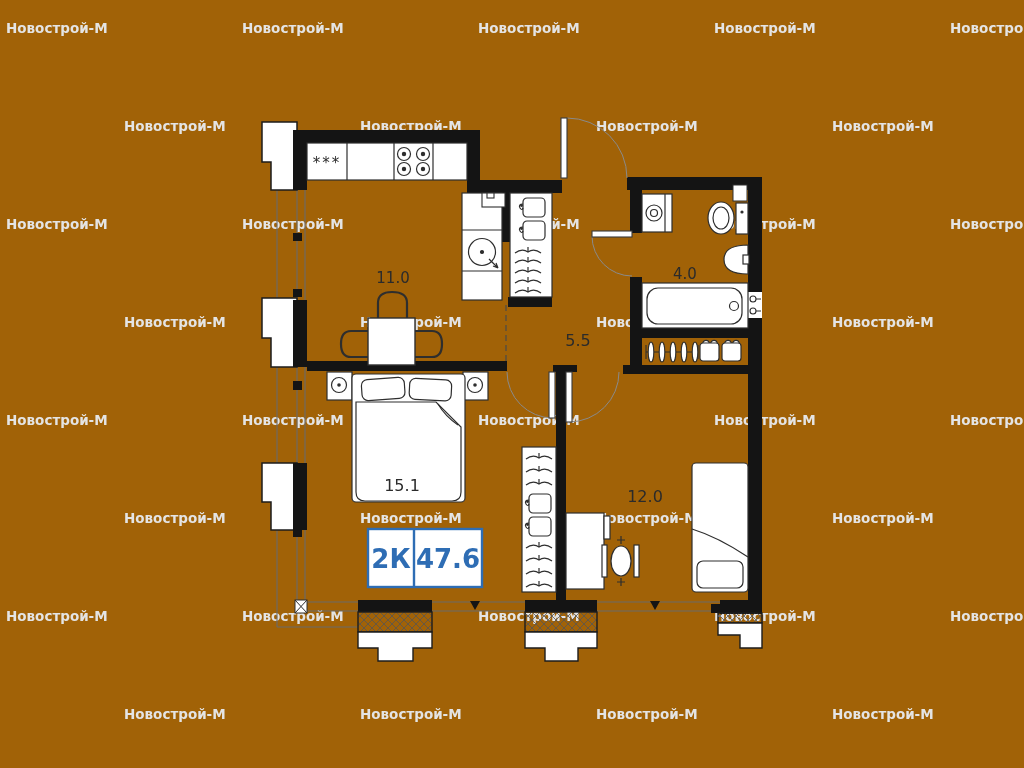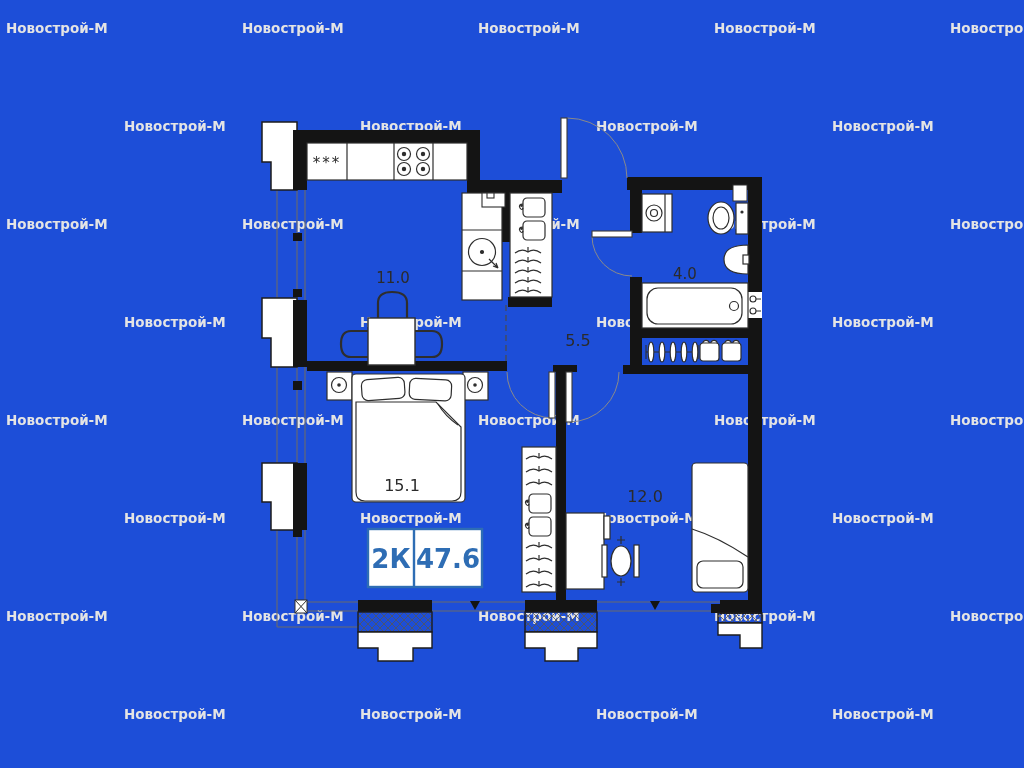--- a/index.html
+++ b/index.html
@@ -1,16 +1,16 @@
 <!DOCTYPE html>
 <html><head>
 <meta charset="utf-8">
 <style>
   html,body{margin:0;padding:0;background:#ffffff;}
-  .stage{position:relative;width:1024px;height:768px;background:#1d4ed8;overflow:hidden;
+  .stage{position:relative;width:1024px;height:768px;background:#a16207;overflow:hidden;
          font-family:"DejaVu Sans",sans-serif;}
   .wm-layer{position:absolute;left:0;top:0;width:1024px;height:768px;z-index:0;}
   .wm{position:absolute;font:bold 13.5px "DejaVu Sans",sans-serif;white-space:nowrap;
       letter-spacing:0px;user-select:none;}
   svg.plan{position:absolute;left:0;top:0;z-index:1;}
   text{font-family:"DejaVu Sans",sans-serif;}
   .arealabel{font-size:15px;fill:#2b2b2b;}
   .biglabel{font-size:16px;fill:#2b2b2b;}
 </style>
 </head>

